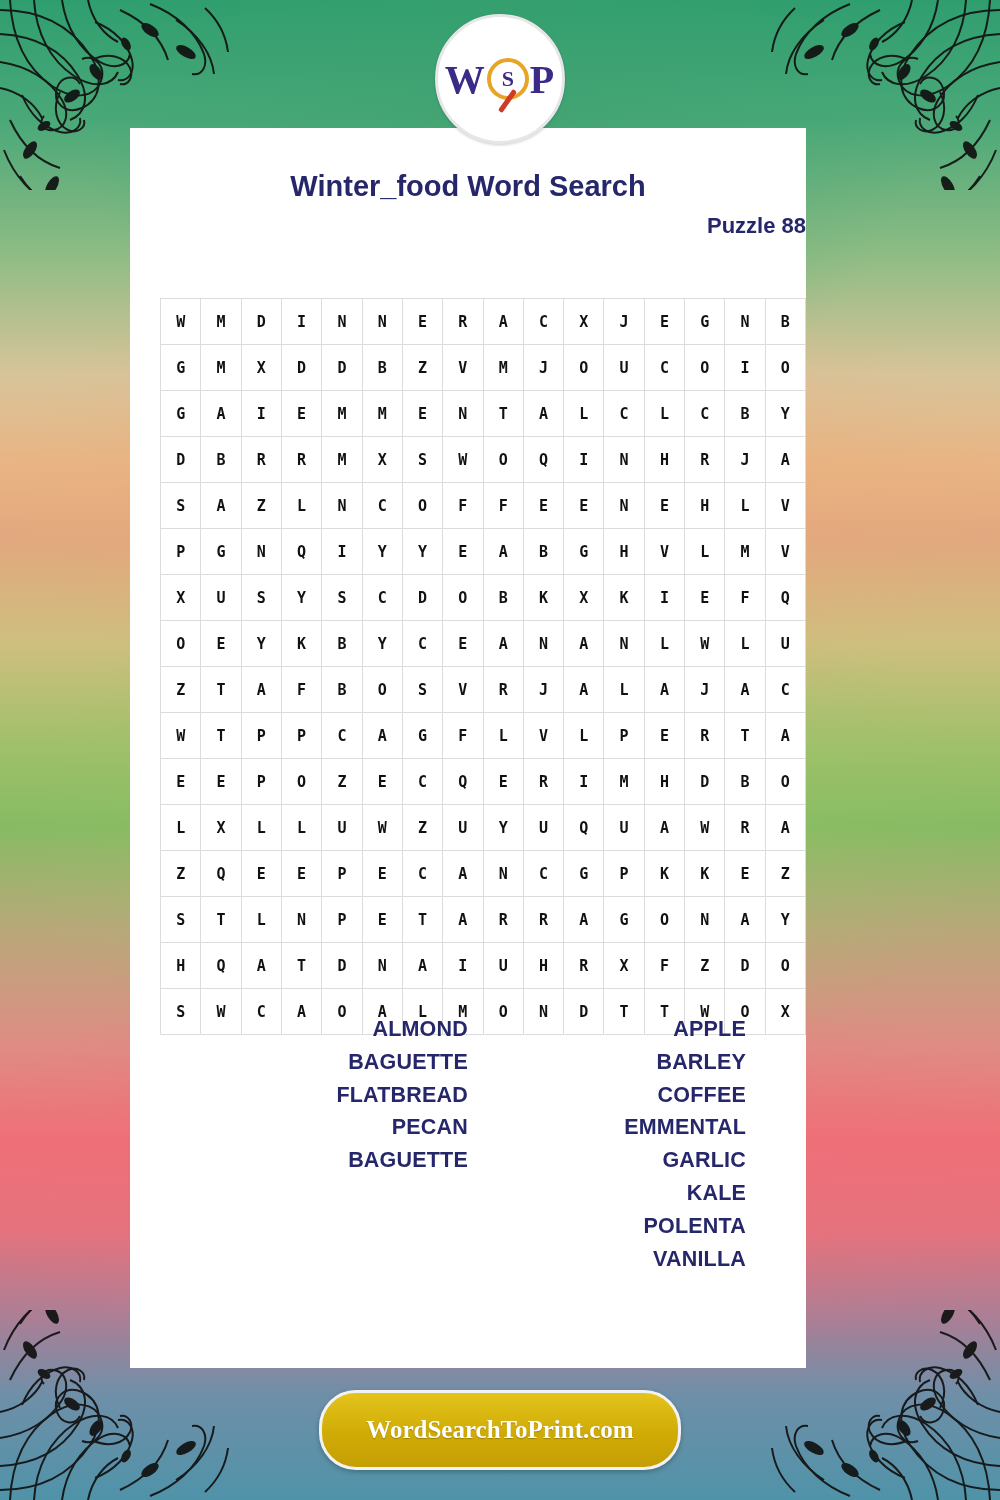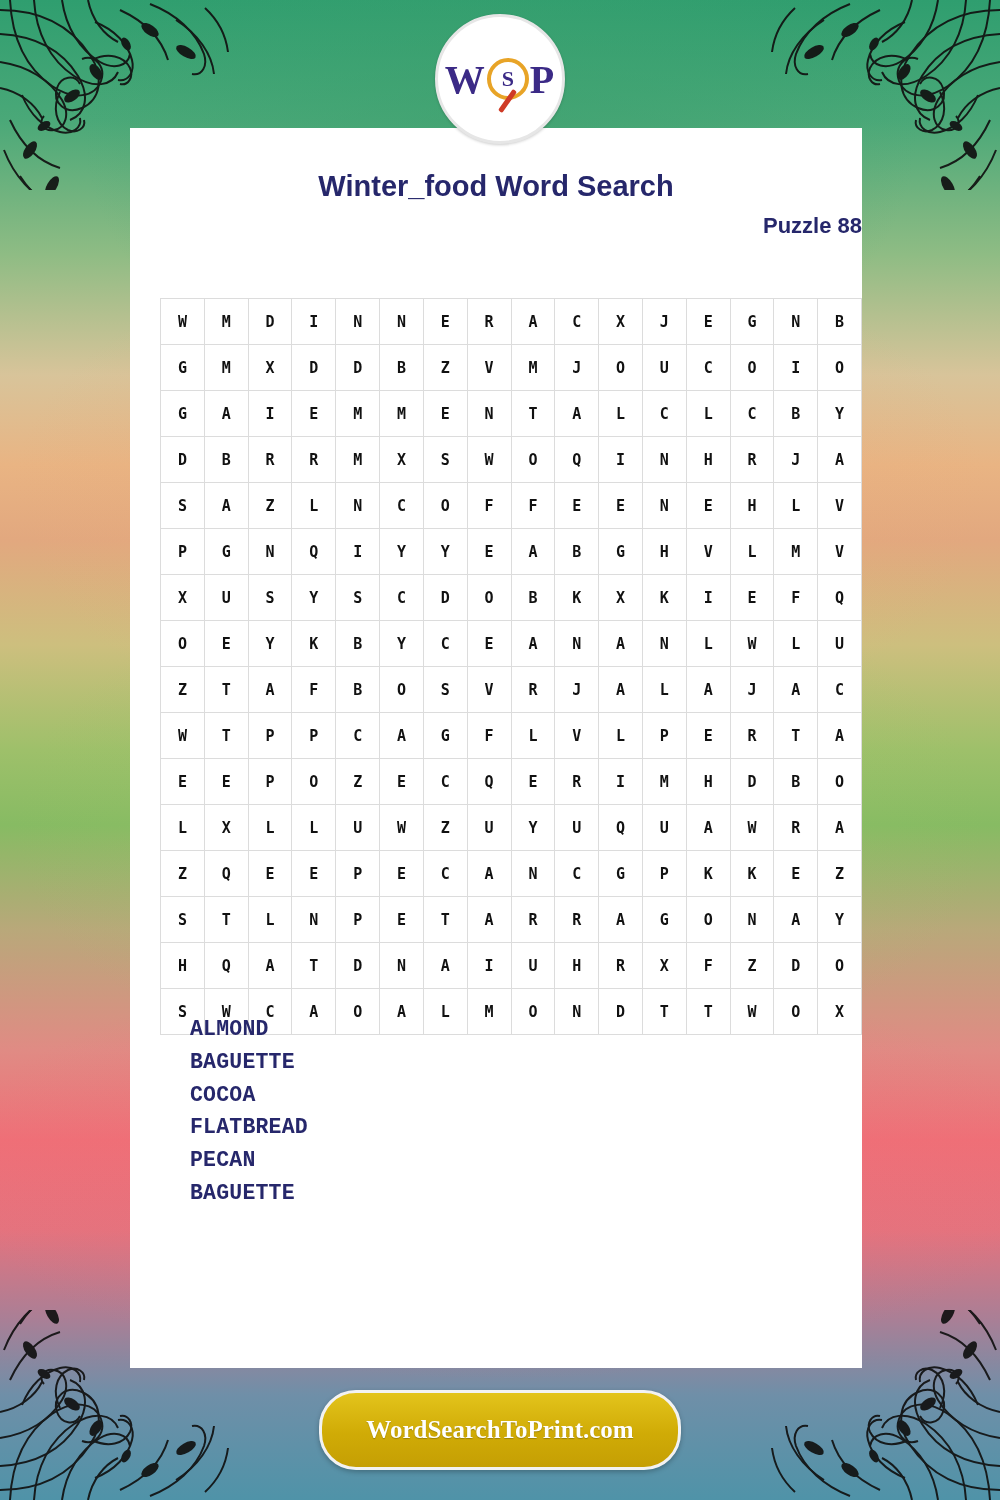--- a/index.html
+++ b/index.html
@@ -41,21 +41,21 @@
   
   .flourish{position:absolute;width:230px;height:190px;opacity:.92;}
   .fl-tl{top:0;left:0;}
   .fl-tr{top:0;right:0;transform:scaleX(-1);}
   .fl-bl{bottom:0;left:0;transform:scaleY(-1);}
   .fl-br{bottom:0;right:0;transform:scale(-1,-1);}
   .flourish svg{display:block;width:100%;height:100%;}
 
   
   #sheet{
-    position:absolute;left:130px;top:128px;width:732px;height:1240px;
+    position:absolute;left:130px;top:128px;width:676px;height:1240px;
     background:#ffffff;
   }
   
   #logo{
     position:absolute;left:50%;top:14px;transform:translateX(-50%);
     width:124px;height:124px;border-radius:50%;
     background:#fff;border:3px solid #e6e6e6;
     display:flex;align-items:center;justify-content:center;
     box-shadow:0 1px 3px rgba(0,0,0,.2);
     z-index:5;
@@ -96,21 +96,21 @@
     text-align:center;vertical-align:middle;
     font-family:"DejaVu Sans Mono", monospace;
     font-size:15px;font-weight:bold;color:#111;
   }
 
   
   #words{
     position:absolute;left:60px;right:60px;top:885px;
     display:flex;
   }
-  .wcol{flex:1;text-align:left;font-family:Liberation Mono, monospace;}
+  .wcol{flex:1;text-align:right;}
   .wcol div{
     font-size:21.5px;font-weight:bold;color:#26276b;line-height:32.8px;
     letter-spacing:.2px;
   }
 
   
   #footer{
     position:absolute;left:50%;bottom:30px;transform:translateX(-50%);
     width:356px;height:74px;border-radius:37px;
     background:linear-gradient(180deg,#e3c41c 0%,#d0ab06 55%,#c59f04 100%);
@@ -578,23 +578,32 @@
           <td>O</td>
           <td>X</td>
         </tr>
       </tbody>
     </table>
 
   <div id="words">
     <div class="wcol" id="wcol-left">
         <div>ALMOND</div>
         <div>BAGUETTE</div>
-        <div>COCOA</div>
         <div>FLATBREAD</div>
         <div>PECAN</div>
         <div>BAGUETTE</div>
       </div>
+    <div class="wcol" id="wcol-right">
+        <div>APPLE</div>
+        <div>BARLEY</div>
+        <div>COFFEE</div>
+        <div>EMMENTAL</div>
+        <div>GARLIC</div>
+        <div>KALE</div>
+        <div>POLENTA</div>
+        <div>VANILLA</div>
+      </div>
   </div>
 </div>
 
 <div id="footer">
   <span>WordSearchToPrint.com</span>
 </div>
 
 </body></html>

